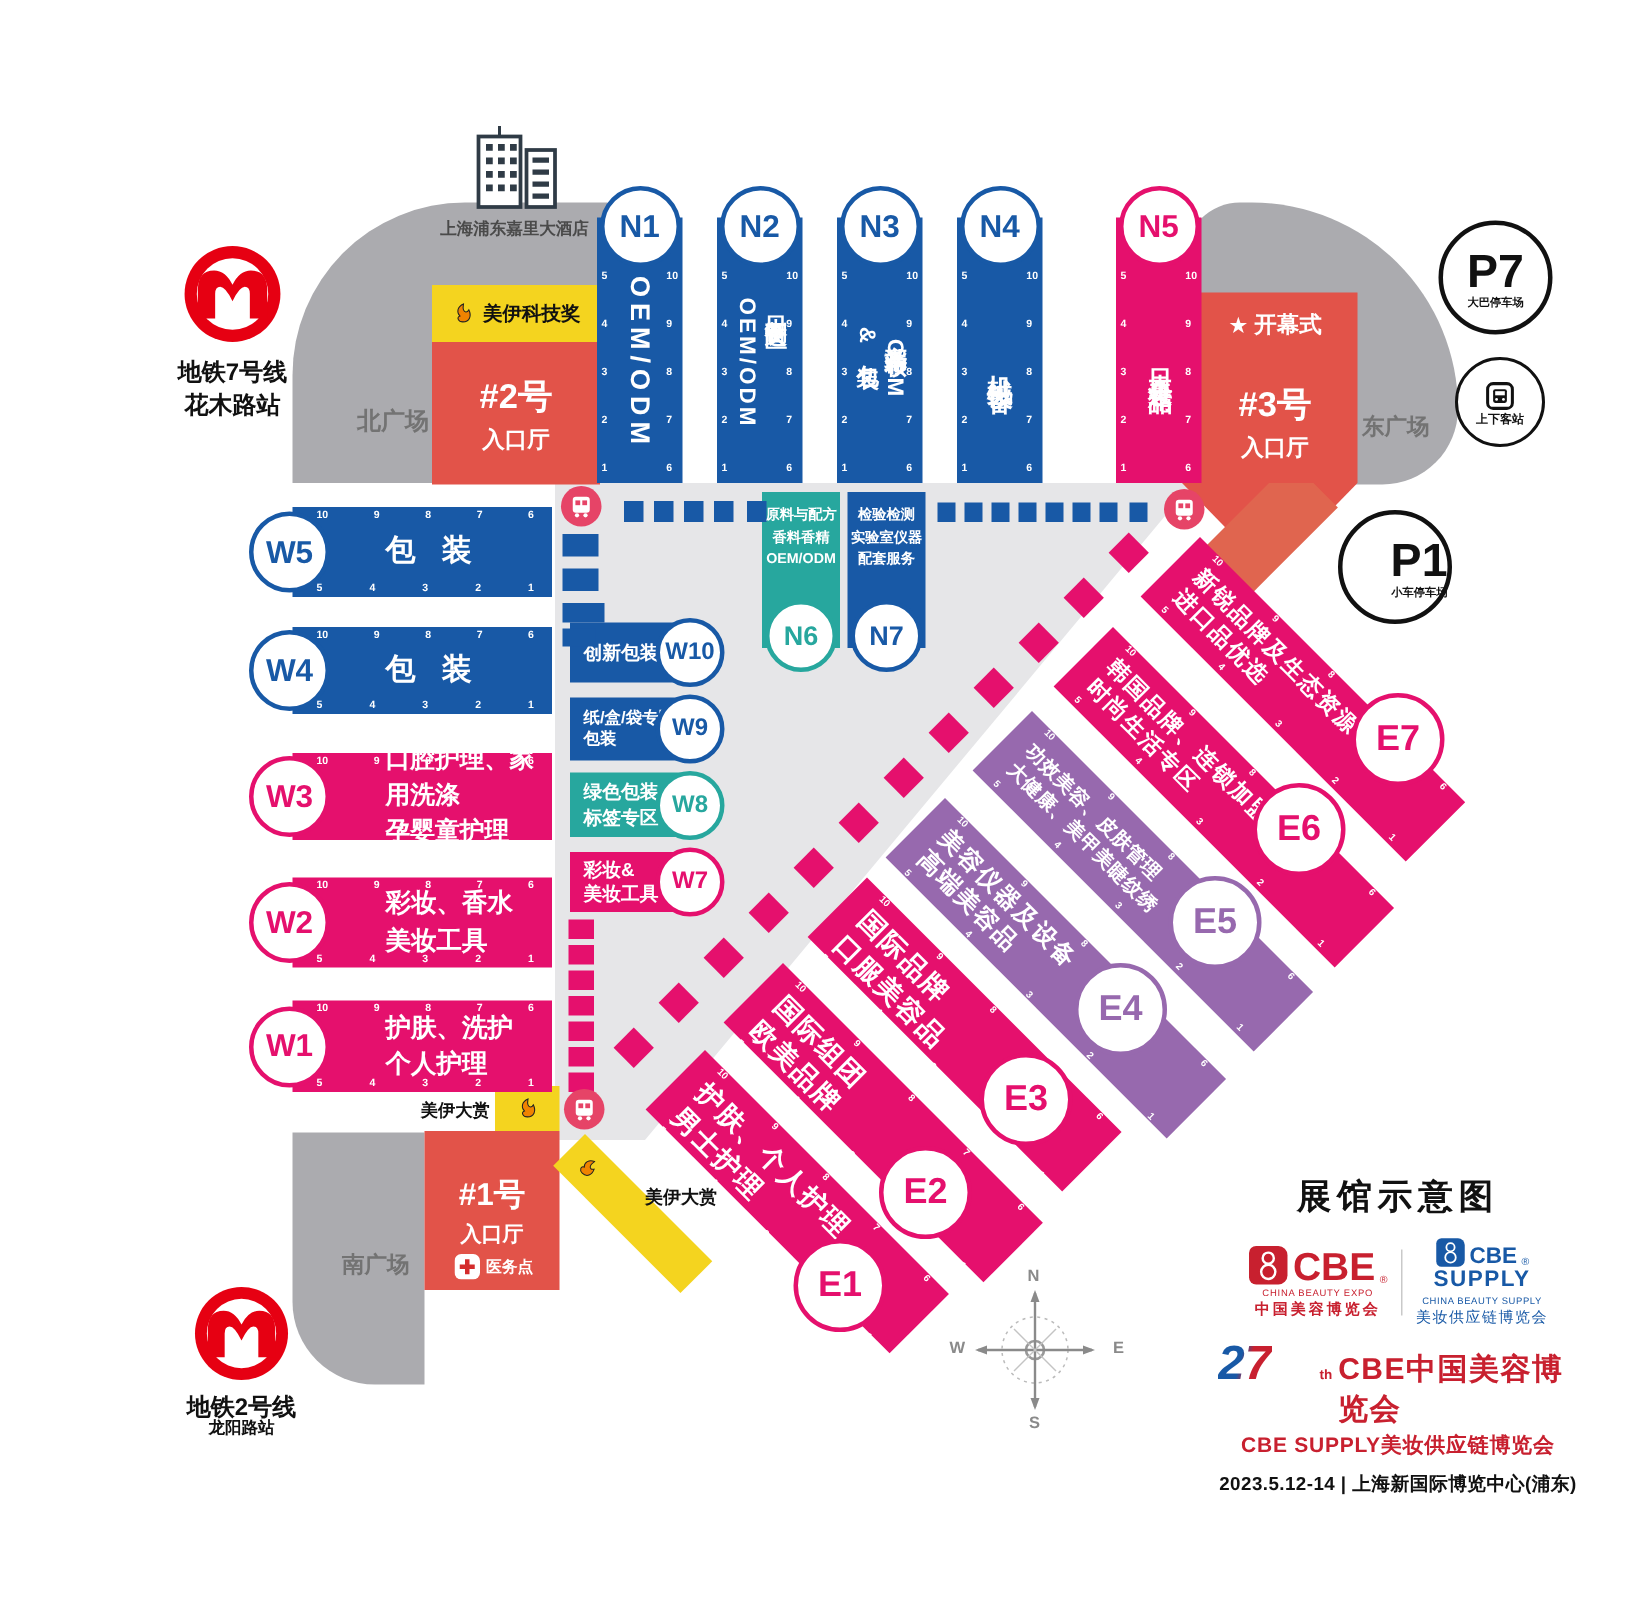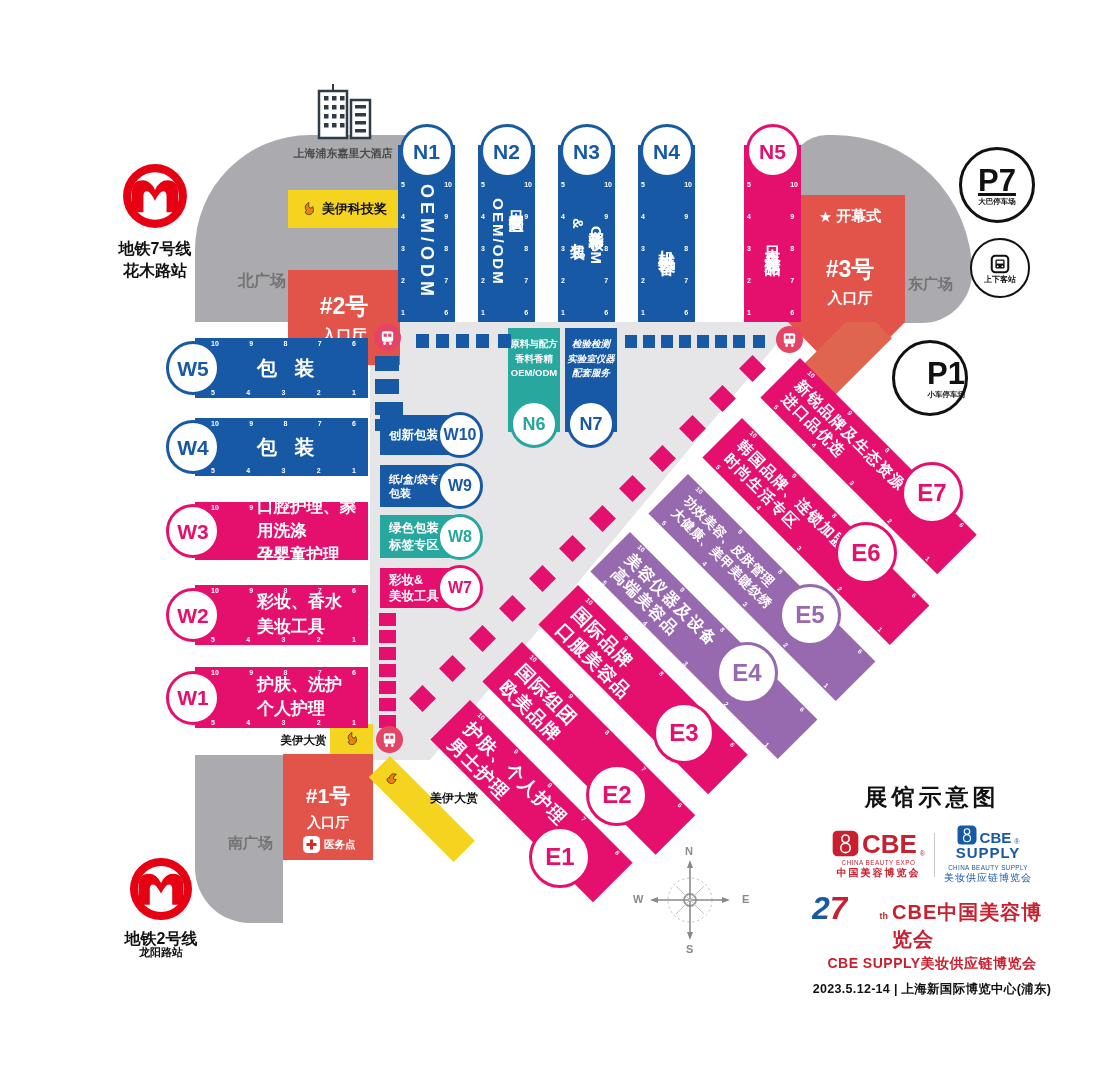--- a/index.html
+++ b/index.html
@@ -139,21 +139,21 @@
   <div class="plazalabel" style="left:238px;top:271px;font-size:16px;">北广场</div>
   <div class="plazalabel" style="left:908px;top:275px;font-size:15px;">东广场</div>
   <div class="plazalabel" style="left:228px;top:834px;font-size:15px;">南广场</div>
 
   <div class="abs" style="left:288px;top:190px;width:112px;height:38px;background:var(--yellow);display:flex;align-items:center;justify-content:center;gap:5px;">
     <svg width="16" height="16" viewBox="0 0 20 20">
       <path d="M10 2 C5 4 4 9 7 12 C4 13 5.5 17 9.5 17 C15 17 17 12 14.5 7 C13 9.5 10.8 9.2 10 7 C9.2 5 10 3 10 2 Z" fill="#f08300" stroke="#222" stroke-width="0.9"></path>
     </svg>
     <span style="font-size:13px;font-weight:bold;color:#111;">美伊科技奖</span>
   </div>
-  <div class="entblock" style="left:288px;top:228px;width:112px;height:95px;margin-top:42px;">
+  <div class="entblock" style="left:288px;top:228px;width:112px;height:95px;">
     <div class="ent-id">#2号</div>
     <div class="ent-hall">入口厅</div>
   </div>
 
   <div class="entblock" style="left:795px;top:195px;width:110px;height:127px;justify-content:flex-start;padding-top:12px;box-sizing:border-box;">
     <div style="display:flex;align-items:center;gap:4px;font-size:15px;">
       <span>★</span>
       <span>开幕式</span>
     </div>
     <div class="ent-id" style="margin-top:28px;">#3号</div>
@@ -273,21 +273,21 @@
     <div class="nlabel" style="font-size:16px;">日本美妆精品</div>
     <div class="circ c54" style="border-color:var(--pink);color:var(--pink);">N5</div>
   </div>
 
   <div class="smblock" style="left:508px;top:328px;background:var(--teal);">
     <div class="smlabel">原料与配方
 香料香精
 OEM/ODM</div>
   </div>
   <div class="circ c48" style="left:510px;top:400px;border-color:var(--teal);color:var(--teal);">N6</div>
-  <div class="smblock" style="left:565px;top:328px;background:var(--blue);font-style:italic;">
+  <div class="smblock" style="left:565px;top:328px;background:var(--blue);">
     <div class="smlabel">检验检测
 实验室仪器
 配套服务</div>
   </div>
   <div class="circ c48" style="left:567px;top:400px;border-color:var(--blue);color:var(--blue);">N7</div>
 
   <div class="whall" style="top:338px;height:60px;background:var(--blue);">
     <div class="hg t">
         <span>10</span>
         <span>9</span>
@@ -597,21 +597,21 @@
     <svg width="17" height="17" viewBox="0 0 24 24">
         <rect x="4" y="3" width="16" height="15" rx="3" fill="#fff"></rect>
         <rect x="6.5" y="6.5" width="4.5" height="4.5" fill="#e64467"></rect>
         <rect x="13" y="6.5" width="4.5" height="4.5" fill="#e64467"></rect>
         <circle cx="8" cy="20.5" r="2" fill="#fff"></circle>
         <circle cx="16" cy="20.5" r="2" fill="#fff"></circle>
       </svg>
   </div>
 
   <div class="circ c76" style="left:959px;top:147px;">
-    <div style="font-size:31px;text-decoration:underline;">P7</div>
+    <div style="font-size:31px;">P7</div>
     <div style="font-size:7.5px;margin-top:2px;font-weight:bold;">大巴停车场</div>
   </div>
   <div class="circ" style="left:970px;top:238px;width:60px;height:60px;border:2.5px solid #111;flex-direction:column;color:#111;">
     <svg width="22" height="22" viewBox="0 0 24 24">
       <rect x="3" y="3" width="18" height="18" rx="4" fill="none" stroke="#111" stroke-width="2.2"></rect>
       <rect x="7" y="7" width="10" height="10" rx="1.5" fill="#111"></rect>
       <rect x="8.5" y="8.5" width="7" height="3" fill="#fff"></rect>
       <circle cx="9.5" cy="14.5" r="1" fill="#fff"></circle>
         <circle cx="14.5" cy="14.5" r="1" fill="#fff"></circle>
     </svg>

